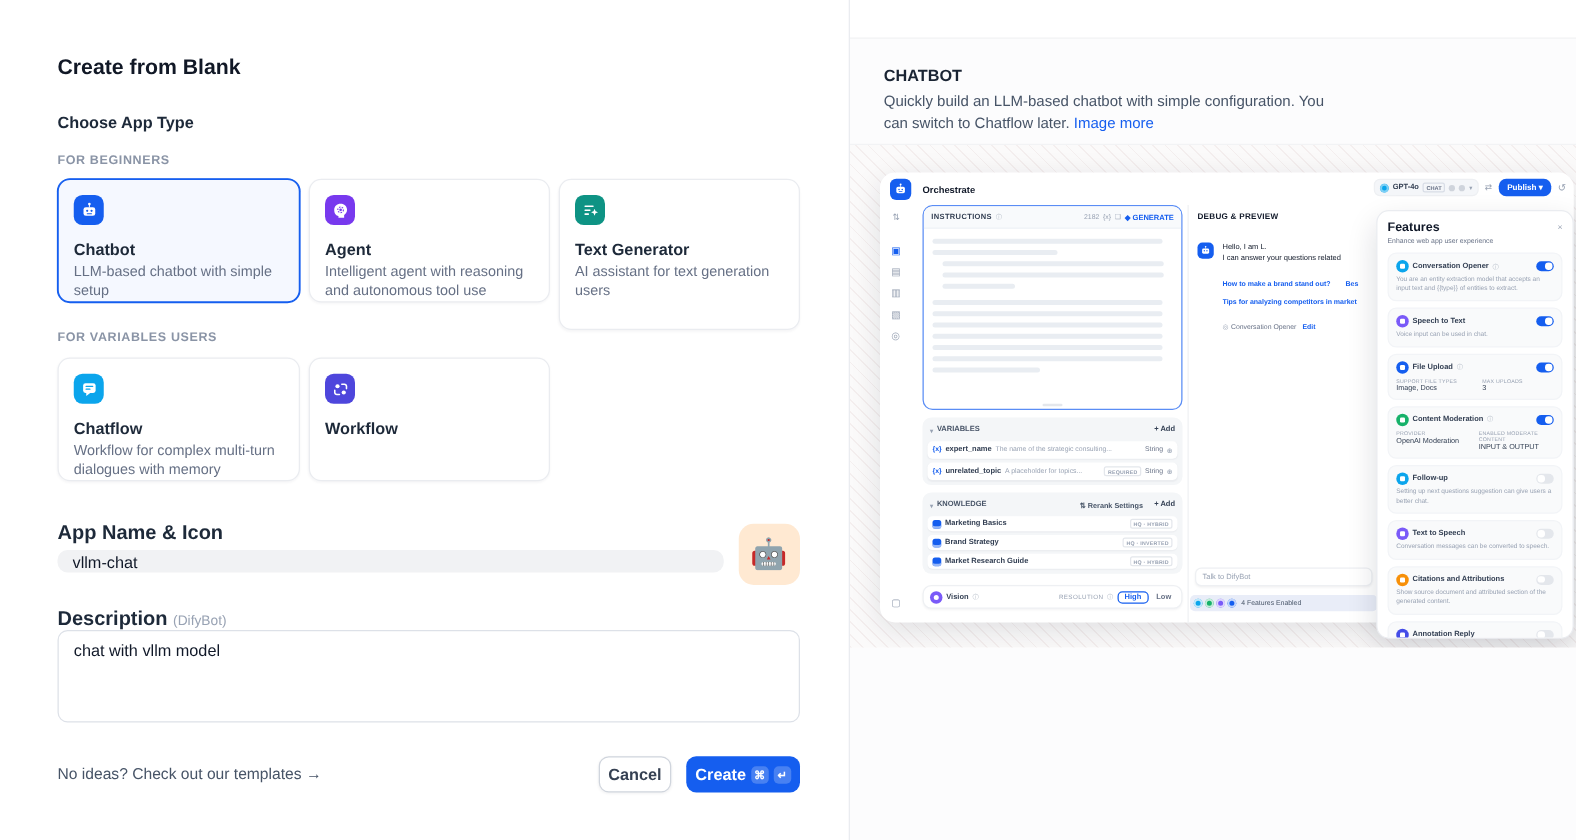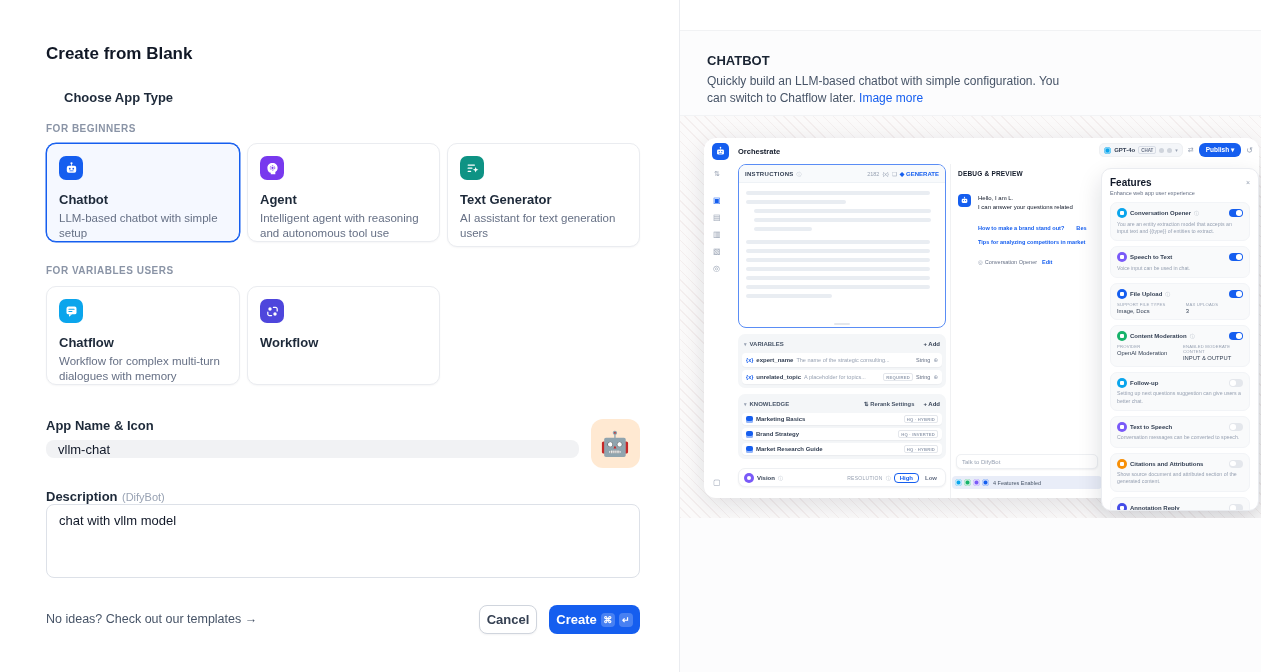--- a/index.html
+++ b/index.html
@@ -2,30 +2,30 @@
 <html><head>
 <meta charset="utf-8">
 <style>
   html,body{margin:0;padding:0;}
   body{width:1261px;height:672px;position:relative;overflow:hidden;background:#fff;
        font-family:"Liberation Sans",sans-serif;color:#101828;}
   .abs{position:absolute;}
   
   .left{position:absolute;left:0;top:0;width:679px;height:672px;background:#fff;}
   .h1{left:46px;top:44px;font-size:17px;font-weight:700;color:#111826;}
-  .h2{left:46px;top:90px;font-size:13px;font-weight:700;color:#1d2939;margin-left:18px;}
+  .h2{left:46px;top:90px;font-size:13px;font-weight:700;color:#1d2939;}
   .grouplab{font-size:10px;font-weight:600;color:#8a94a6;letter-spacing:.5px;}
   .tcard{background:#fff;border:1px solid #eaecf0;border-radius:10px;padding:12px 12px;
          box-shadow:0 1px 2px rgba(16,24,40,.04);cursor:pointer;box-sizing:border-box;}
   .tcard.selected{border:1px solid #155eef;background:#f5f8ff;box-shadow:0 0 0 .5px #155eef;}
   .tic{width:24px;height:24px;border-radius:7px;display:flex;align-items:center;justify-content:center;margin-bottom:12px;}
   .tic svg{width:15px;height:15px;}
   .tname{font-size:13px;font-weight:700;color:#1d2939;margin-bottom:4px;}
   .tdesc{font-size:11.5px;color:#667085;line-height:1.32;}
-  .fieldlab{font-size:13px;font-weight:700;color:#1d2939;}
+  .fieldlab{font-size:16px;font-weight:700;color:#1d2939;}
   .optional{font-size:11px;font-weight:400;color:#98a2b3;}
   .name-input{left:46px;top:440px;width:533px;height:18px;background:#f1f2f4;border:none;border-radius:8px;
               padding:0 12px;font-size:13px;color:#101828;box-sizing:border-box;outline:none;font-family:"Liberation Sans",sans-serif;}
   .icon-btn{left:591px;top:419px;width:49px;height:49px;border-radius:12px;background:#ffe9d2;
             display:flex;align-items:center;justify-content:center;font-size:24px;cursor:pointer;border:none;}
   .desc-area{left:46px;top:504px;width:594px;height:74px;border:1px solid #dde1e8;border-radius:8px;background:#fff;
              padding:8px 12px;font-size:13px;color:#101828;box-sizing:border-box;resize:none;outline:none;
              font-family:"Liberation Sans",sans-serif;}
   .tpl-link{left:46px;top:612px;font-size:12.5px;color:#475467;cursor:pointer;}
   .btn{height:29px;border-radius:8px;font-size:13px;font-weight:600;display:flex;align-items:center;
@@ -122,21 +122,21 @@
       <svg viewBox="0 0 24 24">
           <path d="M12 3.2c4.8 0 8.2 3.3 8.2 7.8 0 3-1.6 5.2-3.7 6.5V21H9.2v-2.1C6.4 18.5 3.8 16.2 3.8 11c0-4.5 3.4-7.8 8.2-7.8z" fill="#fff"></path>
           <circle cx="12" cy="11" r="1.7" fill="#7839ee"></circle>
           <circle cx="12" cy="11" r="3.6" fill="none" stroke="#7839ee" stroke-width="1.4" stroke-dasharray="2 1.6"></circle>
         </svg>
     </div>
     <div class="tname">Agent</div>
     <div class="tdesc">Intelligent agent with reasoning and autonomous tool use</div>
   </div>
 
-  <div class="abs tcard" style="left:447px;top:143px;width:193px;height:104px;">
+  <div class="abs tcard" style="left:447px;top:143px;width:193px;height:121px;">
     <div class="tic" style="background:#0e9384;">
       <svg viewBox="0 0 24 24">
           <rect x="4" y="5.5" width="12" height="2" rx="1" fill="#fff"></rect>
           <rect x="4" y="10.5" width="8" height="2" rx="1" fill="#fff"></rect>
           <rect x="4" y="15.5" width="6" height="2" rx="1" fill="#fff"></rect>
           <path d="M17 9.5l1.3 3.2 3.2 1.3-3.2 1.3L17 18.5l-1.3-3.2-3.2-1.3 3.2-1.3z" fill="#fff"></path>
         </svg>
     </div>
     <div class="tname">Text Generator</div>
     <div class="tdesc">AI assistant for text generation users</div>

